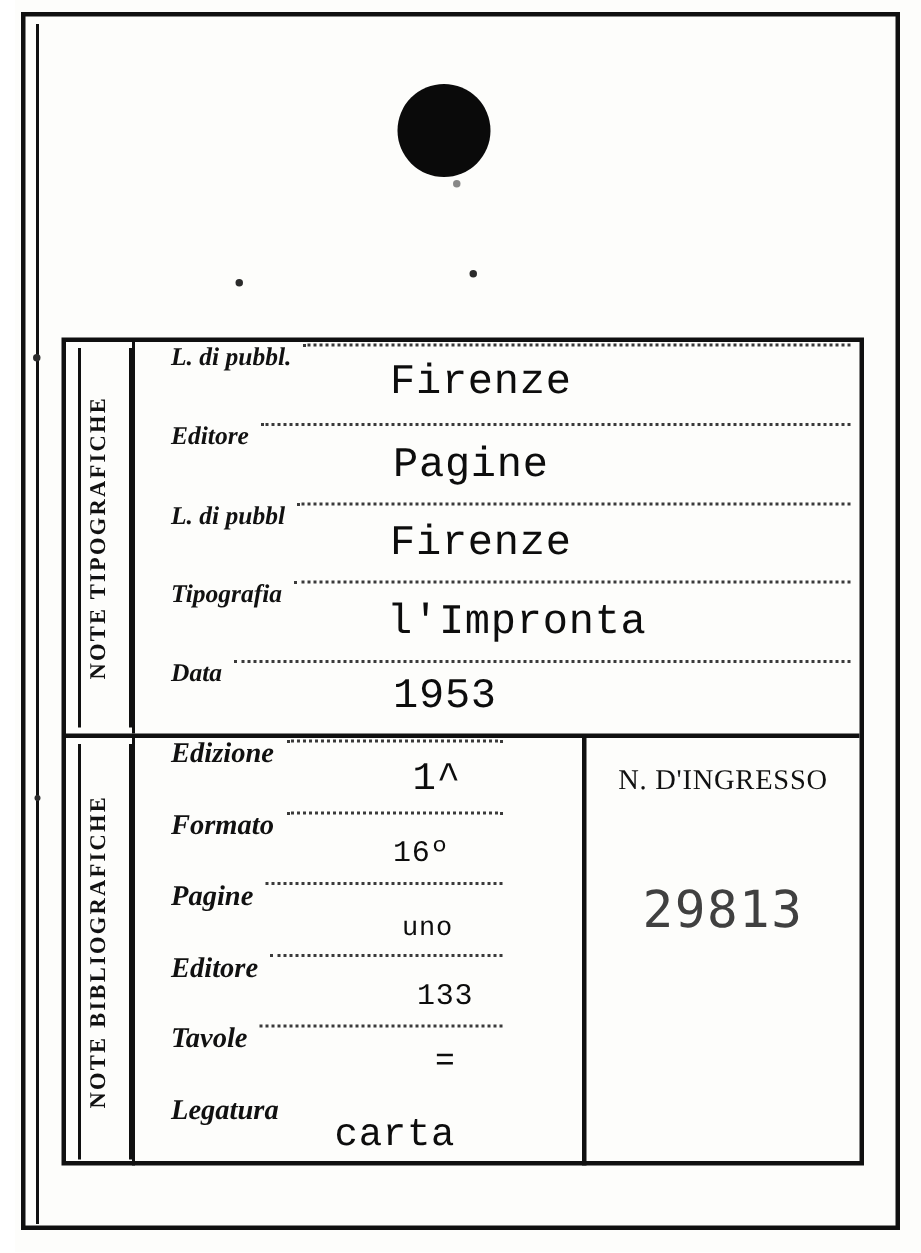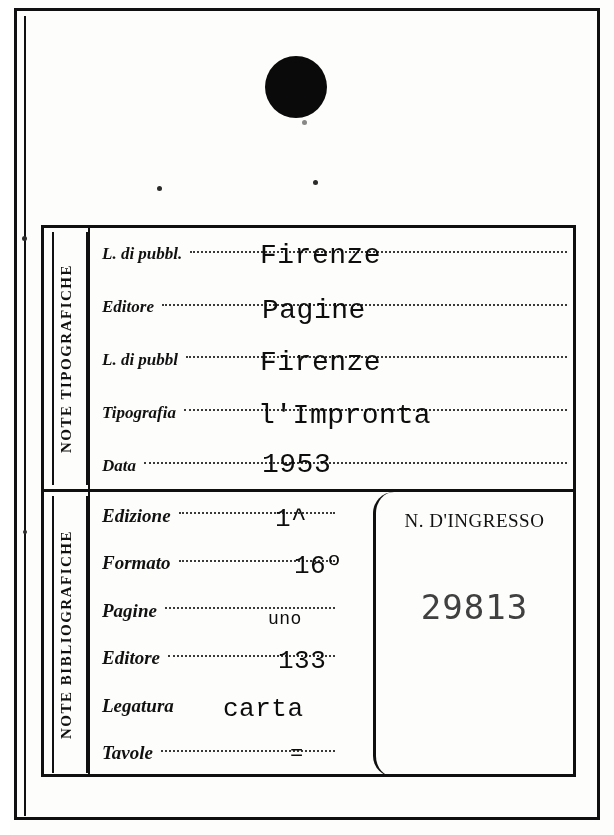--- a/index.html
+++ b/index.html
@@ -154,23 +154,23 @@
   .rows {
     position: absolute;
     left: 46px;
     top: 0;
     right: 0;
     height: 100%;
   }
   .row {
     position: relative;
     display: flex;
-    align-items: center;
+    align-items: flex-start;
     height: 52px;
-    padding-left: 12px;
+    padding-left: 24px;
     box-sizing: border-box;
   }
   .section-top .row { height: 52.8px; }
   .section-bottom .row { height: 47.5px; }
 
   .row-label {
     font-family: "Liberation Serif", serif;
     font-style: italic;
     font-weight: bold;
     font-size: 17px;
@@ -199,36 +199,35 @@
   }
 
   
   .v-luogo      { left: 170px; bottom: 10px; }
   .v-editore    { left: 172px; bottom: 8px; }
   .v-stampa     { left: 170px; bottom: 8px; }
   .v-tipografia { left: 168px; bottom: 8px; }
   .v-data       { left: 172px; bottom: 12px; }
 
   .v-edizione   { left: 185px; bottom: 6px; font-size: 26px; }
-  .v-formato    { left: 204px; bottom: 6px; font-size: 26px; }
+  .v-formato    { left: 172px; bottom: 6px; font-size: 20px; }
   .v-volumi     { left: 178px; bottom: 6px; font-size: 18px; }
-  .v-pagine     { left: 188px; bottom: 6px; font-size: 26px; }
+  .v-pagine     { left: 188px; bottom: 6px; font-size: 20px; }
   .v-tavole     { left: 200px; bottom: 10px; font-size: 22px; }
   .v-legatura   { left: 133px; bottom: 6px; font-size: 26px; }
 
   
   .ingress-box {
     position: absolute;
     right: 0;
     top: 0;
-    width: 200px;
+    width: 185px;
     height: 100%;
     border-left: 3px solid #101010;
     box-sizing: border-box;
-    border-radius: 21px;
   }
   .ingress-title {
     position: absolute;
     top: 18px;
     left: 0;
     width: 100%;
     text-align: center;
     font-family: "Liberation Serif", serif;
     font-size: 19px;
     letter-spacing: 0.5px;
@@ -352,28 +351,28 @@
           <span class="row-value v-volumi">uno</span>
         </div>
 
         <div class="row">
           <span class="row-label">Editore</span>
           <span class="dots"></span>
           <span class="row-value v-pagine">133</span>
         </div>
 
         <div class="row">
+          <span class="row-label">Tavole</span>
+          <span class="dots"></span>
+          <span class="row-value v-tavole">=</span>
+        </div>
+
+        <div class="row">
           <span class="row-label">Legatura</span>
           <span class="row-value v-legatura">carta</span>
-        </div>
-
-        <div class="row">
-          <span class="row-label">Tavole</span>
-          <span class="dots"></span>
-          <span class="row-value v-tavole">=</span>
         </div>
 
       </div>
 
       <div class="ingress-box">
         <div class="ingress-title">N. D'INGRESSO</div>
         <div class="ingress-number">29813</div>
       </div>
     </div>
 

